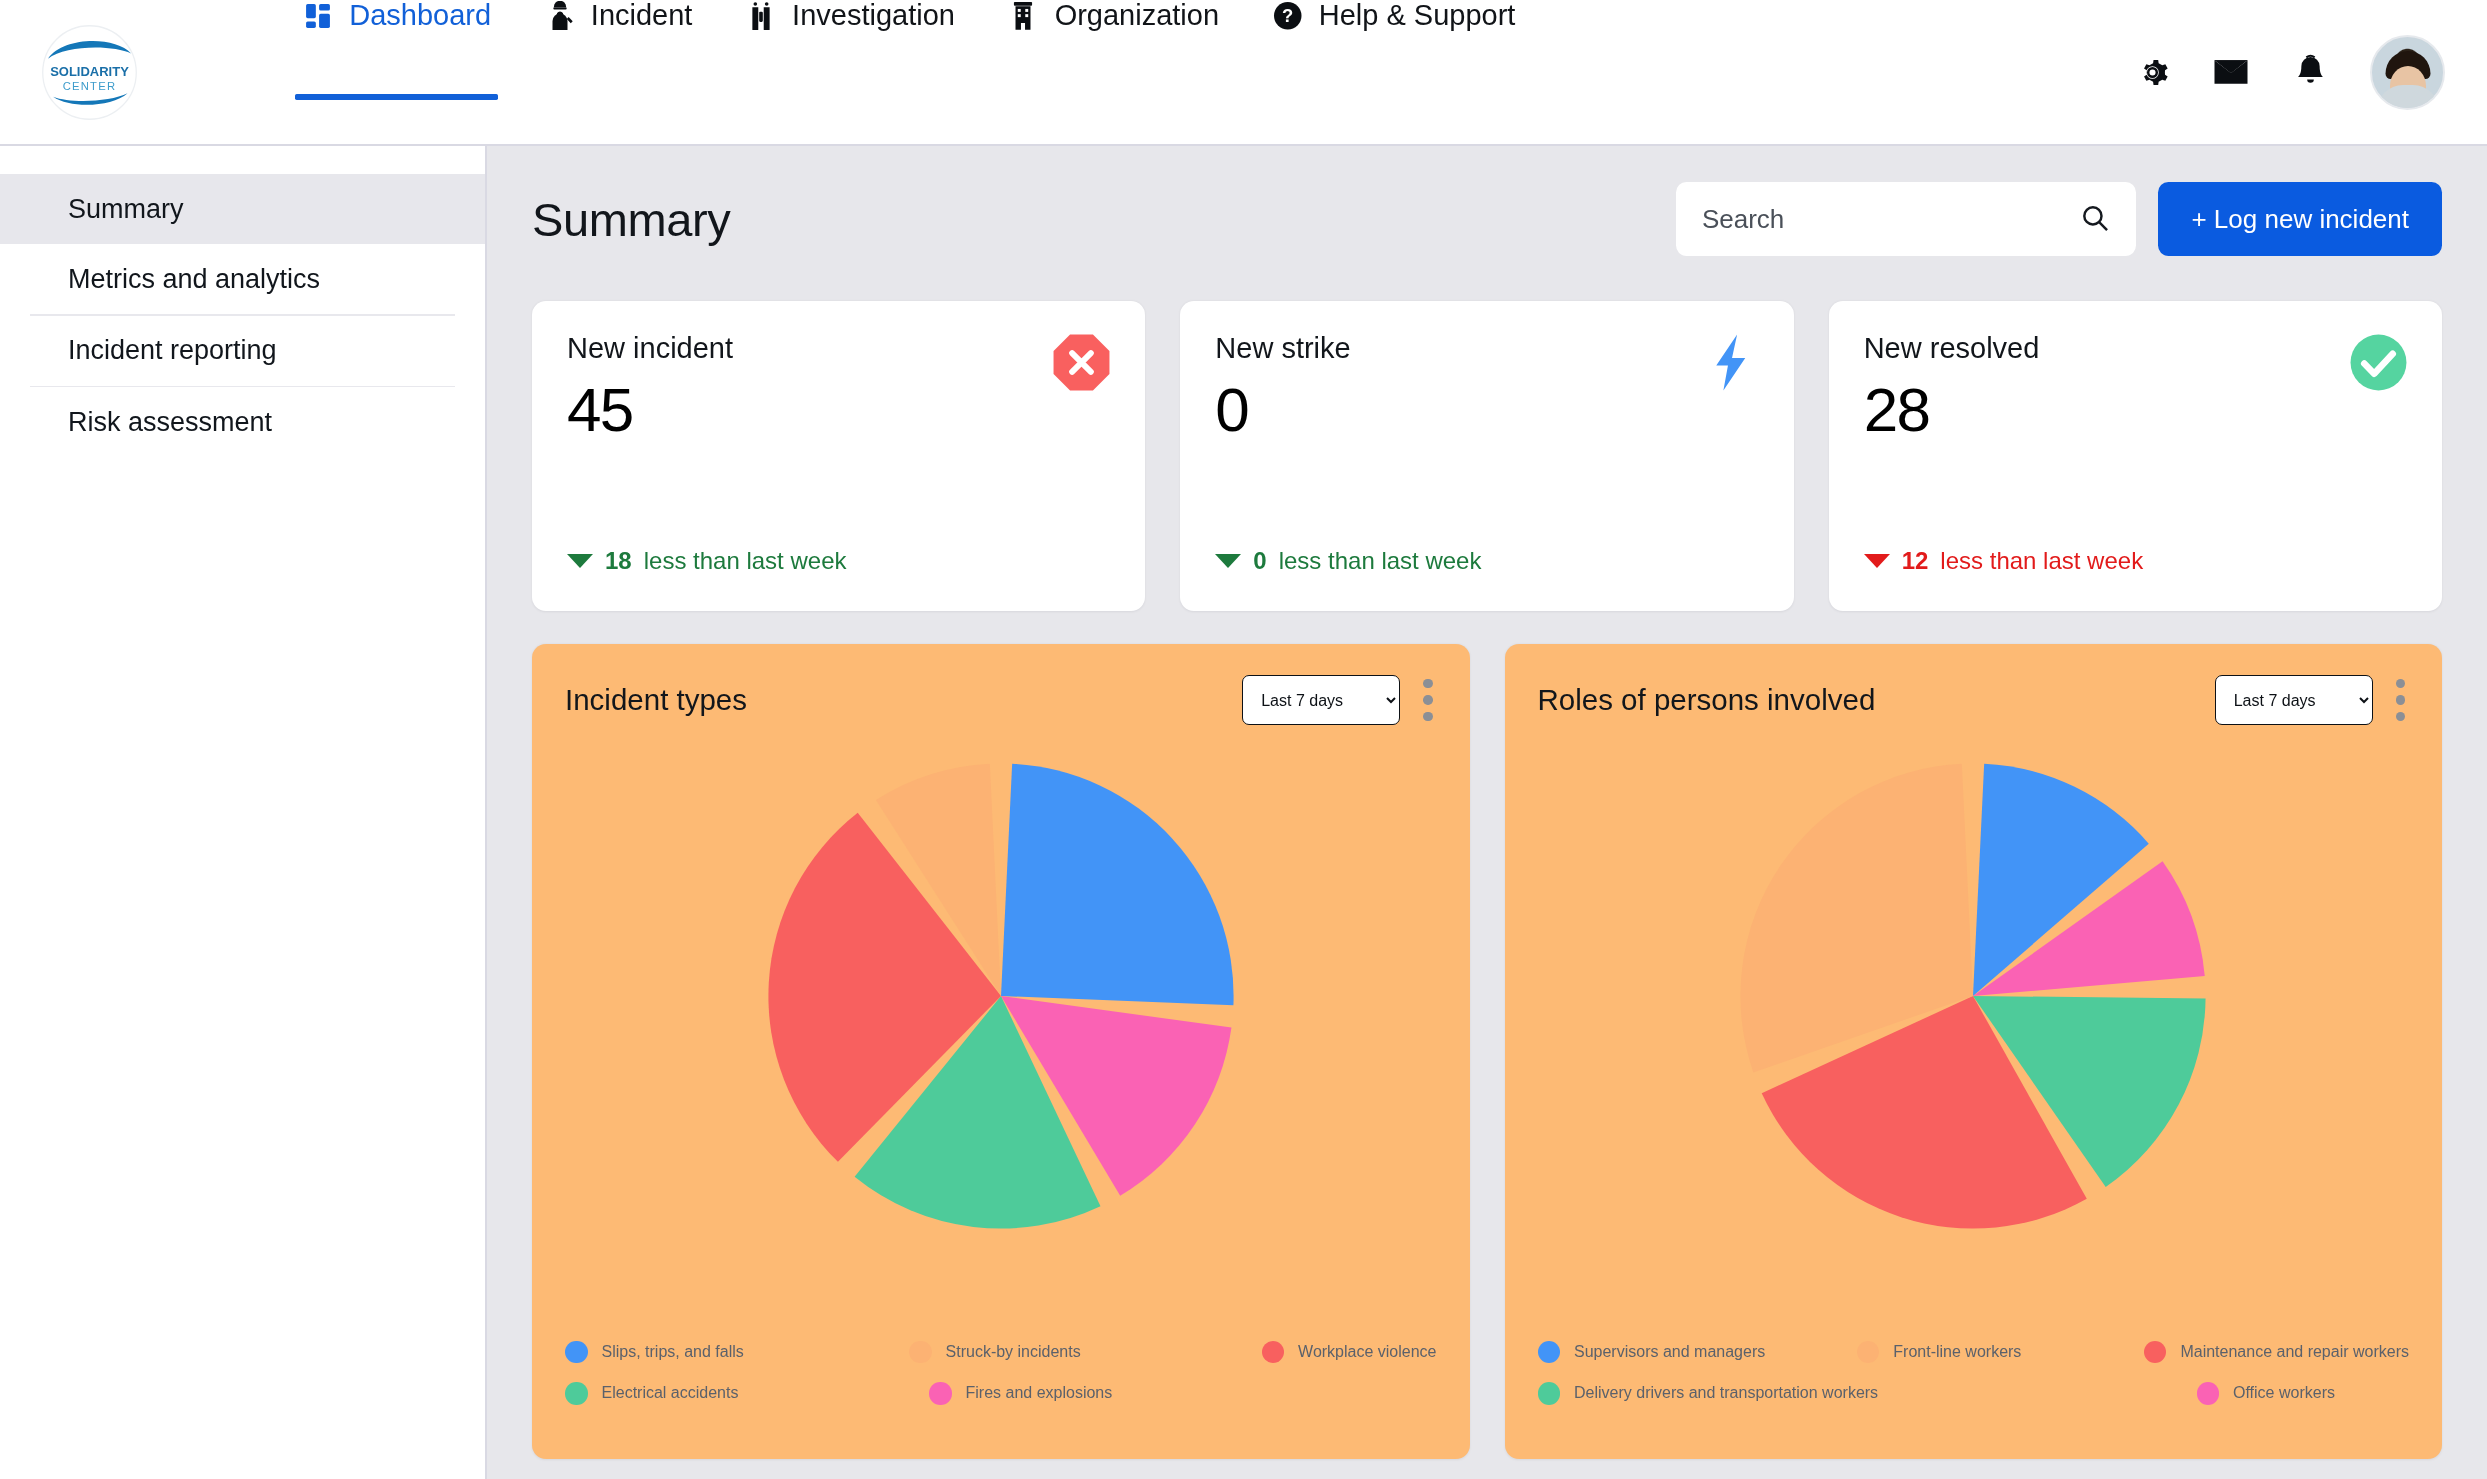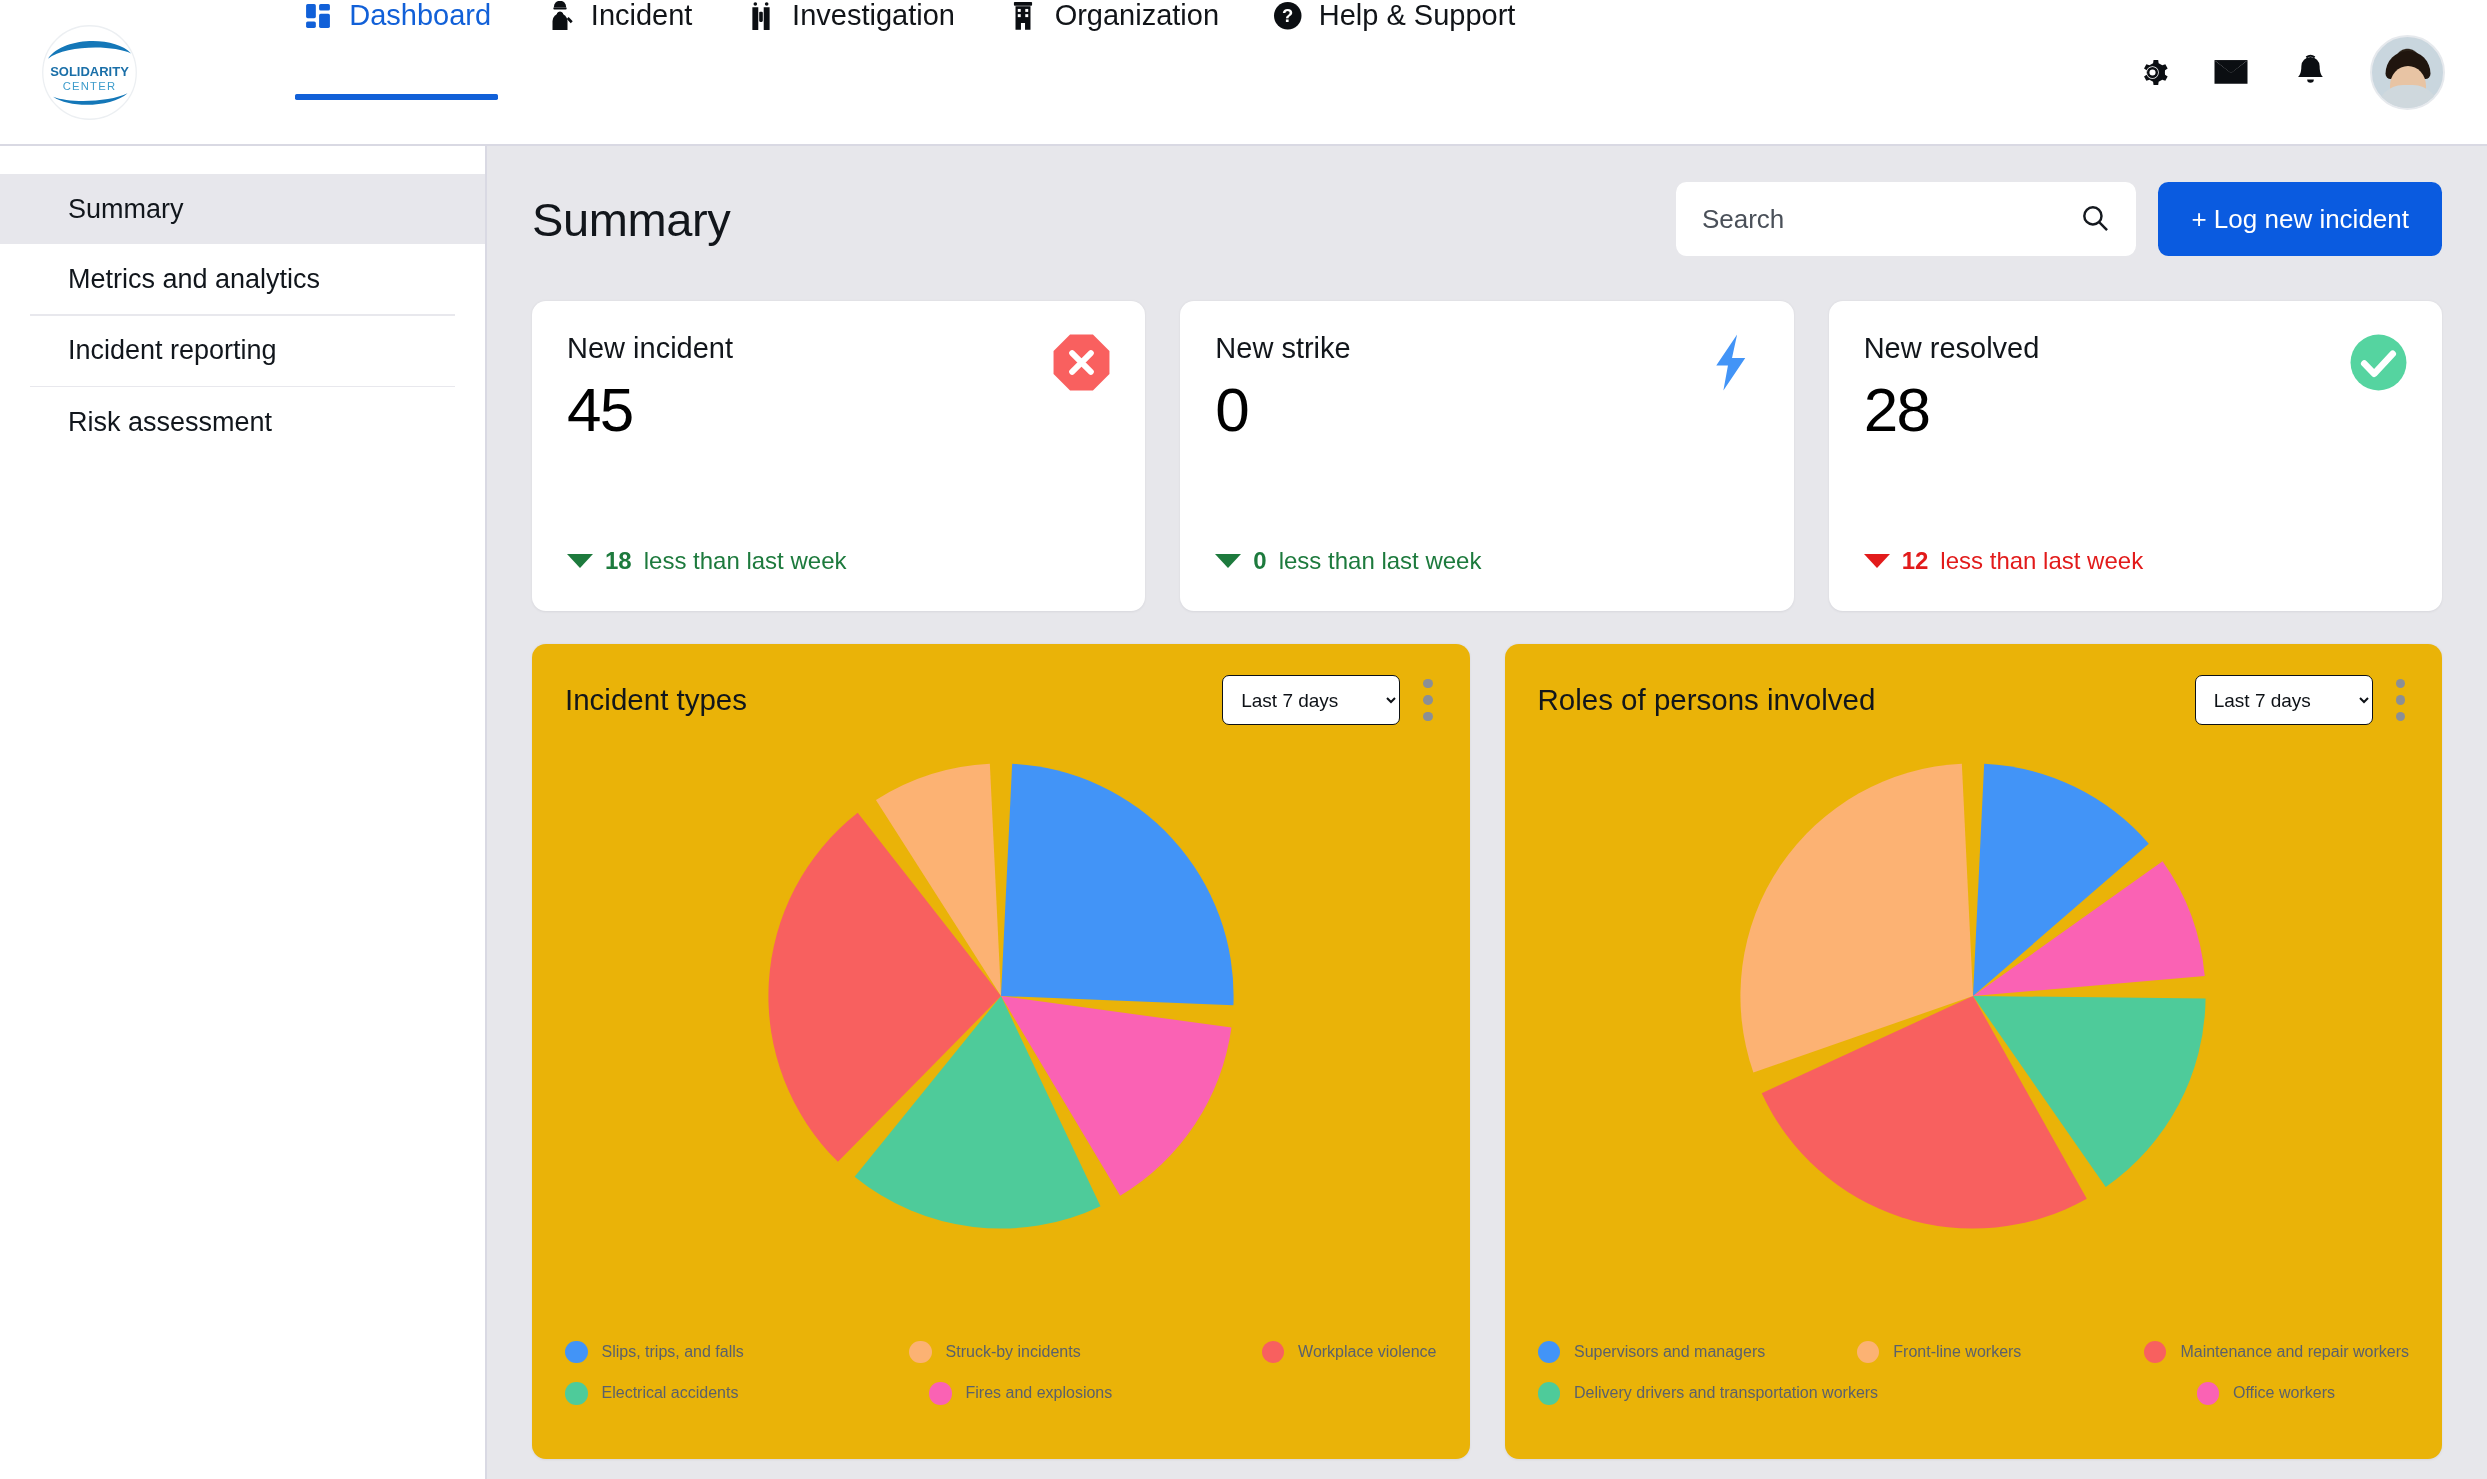--- a/index.html
+++ b/index.html
@@ -115,30 +115,30 @@
   .stat-delta { position: absolute; left: 35px; bottom: 36px; display: flex; align-items: center; gap: 12px; font-size: 24px; }
   .stat-delta .tri { width: 0; height: 0; }
   .tri.down { border-left: 13px solid transparent; border-right: 13px solid transparent; border-top: 14.7px solid currentColor; }
   .tri.up   { border-left: 13px solid transparent; border-right: 13px solid transparent; border-bottom: 14.7px solid currentColor; }
   .delta-num { font-weight: 700; }
   .stat-icon { position: absolute; right: 33px; top: 31px; width: 61px; height: 61px; }
 
   
   .charts { display: flex; gap: 35px; margin-top: 33px; }
   .chart-card {
-    flex: 1; height: 815px; background: #eab308; border-radius: 14px;
+    flex: 1; height: 815px; background: #fdba74; border-radius: 14px;
     padding: 29.5px 33px; position: relative;
     box-shadow: 0 0.9px 2.6px rgba(10,20,40,0.07);
   }
   .chart-head { display: flex; align-items: center; height: 54px; }
   .chart-title { font-size: 29.5px; font-weight: 500; color: #12161b; }
   .chart-controls { margin-left: auto; display: flex; align-items: center; gap: 19px; }
   .range-select {
     height: 50px; border: 1.7px solid #0d1116; border-radius: 7px;
-    background: #fff; font-size: 19px; color: #0d1116; padding: 0 12px 0 14px;
+    background: #fff; font-size: 16px; color: #0d1116; padding: 0 12px 0 14px;
     font-family: "Liberation Sans", sans-serif; cursor: pointer;
   }
   .kebab { width: 17.3px; display: flex; flex-direction: column; gap: 7px; align-items: center; cursor: pointer; padding: 7px 5.2px; }
   .kebab i { width: 9.5px; height: 9.5px; border-radius: 50%; background: #8b8f96; display: block; }
 
   .pie-wrap { height: 520px; display: flex; align-items: center; justify-content: center; margin-top: 8.7px; }
   .pie-wrap svg { display: block; }
 
   .legend { position: absolute; left: 33px; right: 33px; bottom: 35px; }
   .legend-row { display: flex; margin-bottom: 19px; }

